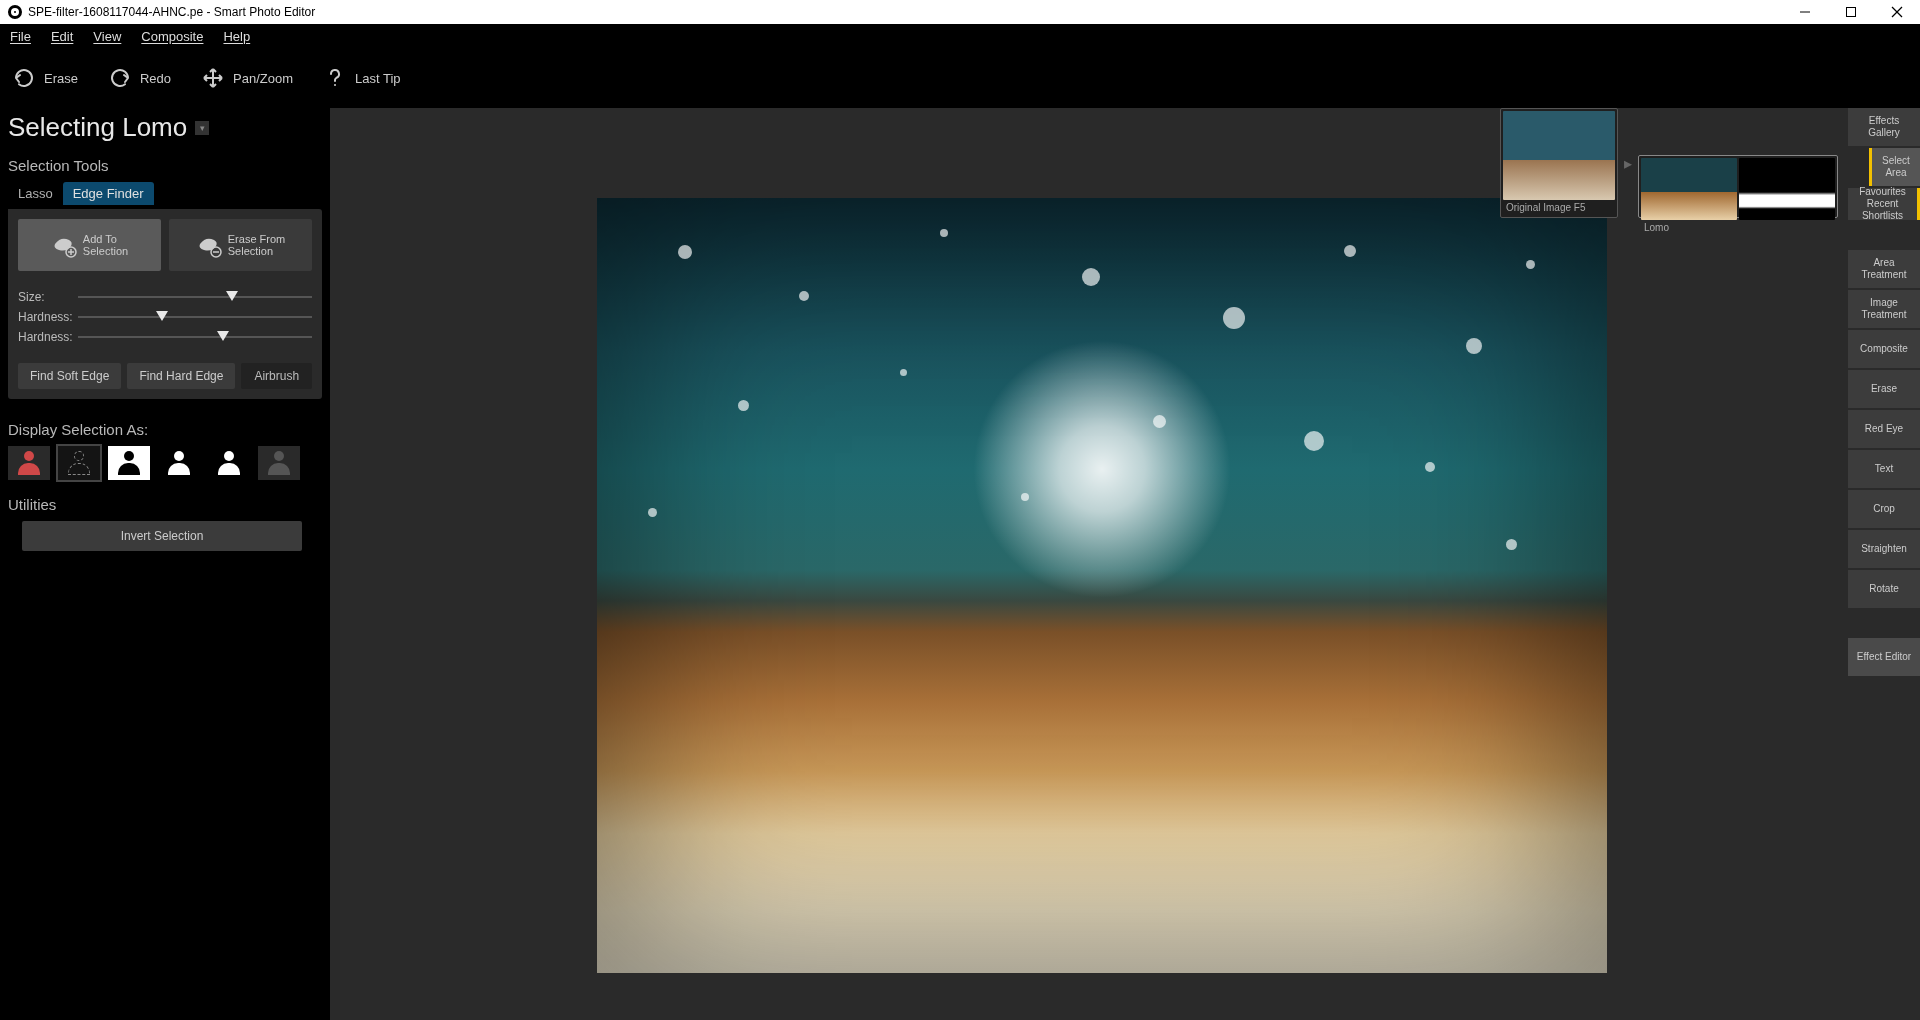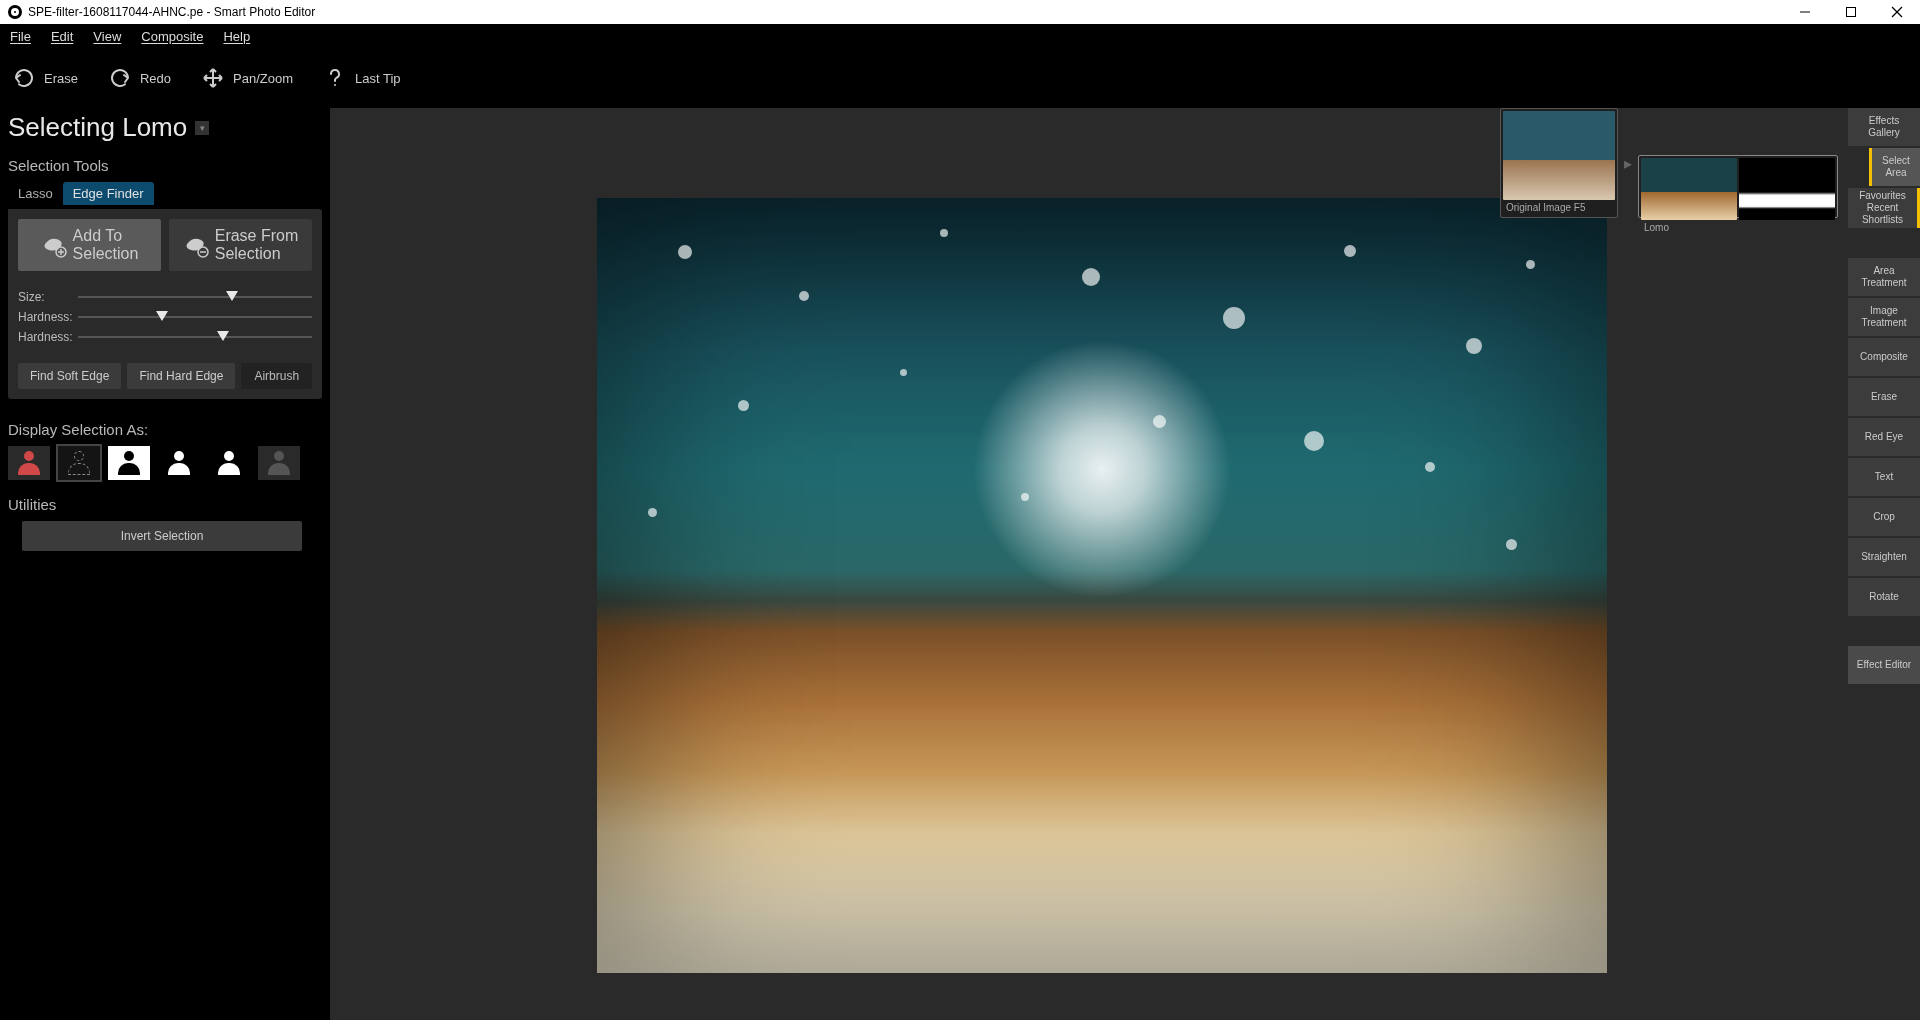--- a/index.html
+++ b/index.html
@@ -30,21 +30,21 @@
 
 
 .page-title { font-size:26px; font-weight:400; color:#e8e8e8; margin:4px 0 14px 0; display:flex; align-items:center; gap:8px;}
 .page-title .dd{ width:14px;height:14px;background:#333;font-size:9px;color:#888;display:flex;align-items:center;justify-content:center;}
 .section-label { font-size:15px; color:#b8b8b8; margin:8px 0;}
 .tabs { display:flex; gap:0; margin-bottom:4px;}
 .tab { padding:4px 10px; font-size:13px; color:#b0b0b0; background:transparent; border-radius:3px 3px 0 0;}
 .tab.active { background:#0c4a6e; color:#e0e0e0;}
 .tabbody { background:#2a2a2a; padding:10px; border-radius:0 3px 3px 3px;}
 .bigbtns { display:flex; gap:8px; margin-bottom:16px;}
-.bigbtn { flex:1; height:52px; background:#3a3a3a; border-radius:2px; display:flex; align-items:center; justify-content:center; gap:6px; font-size:16px; color:#ccc; cursor:pointer;}
+.bigbtn { flex:1; height:52px; background:#3a3a3a; border-radius:2px; display:flex; align-items:center; justify-content:center; gap:6px; font-size:11px; color:#ccc; cursor:pointer;}
 .bigbtn.selected { background:#5a5a5a;}
 .bigbtn .bicon{ width:26px;height:26px; position:relative;}
 .bigbtn .bicon svg{width:100%;height:100%;}
 .sliderrow { display:flex; align-items:center; font-size:12px; color:#bbb; height:20px;}
 .sliderrow .lbl{ width:60px;}
 .sliderrow .track{ flex:1; height:2px; background:#555; position:relative;}
 .sliderrow .thumb{ position:absolute; top:-5px; width:0;height:0; border-left:6px solid transparent;border-right:6px solid transparent;border-top:10px solid #e8e8e8; transform:translateX(-6px);}
 .btnrow { display:flex; gap:6px; margin-top:16px;}
 .sbtn { flex:0 0 auto; padding:6px 12px; background:#3b3b3b; color:#ccc; font-size:12px; border-radius:2px; cursor:pointer; text-align:center;}
 .sbtn.dark{background:#222;color:#bbb;}
@@ -79,21 +79,21 @@
       #3a4840 52%, #7a5028 56%, #a87038 65%, #c89858 74%,
       #e8d0a0 82%, #f4e8c8 92%, #f8f0d8 100%);
   position:relative; overflow:hidden;
 }
 .canvas .flake{position:absolute;border-radius:50%;background:rgba(255,255,255,0.65);}
 .canvas .vignette{position:absolute;inset:0;box-shadow:inset 0 0 180px 40px rgba(0,0,0,0.45);}
 
 
 .rbtn{ height:38px; background:#3c3c3c; margin-bottom:2px; font-size:10px; color:#ccc; display:flex; align-items:center; justify-content:center; text-align:center; padding:0 4px; line-height:1.2; cursor:pointer;}
 .rbtn.active{ background:#555; border-left:3px solid #f2c000;margin-left:21px;}
-.rbtn.tall{height:40px;text-align:center;}
+.rbtn.tall{height:32px;text-align:center;}
 .rspacer{height:28px;}
 </style>
 </head>
 <body>
 
 <div class="titlebar">
   <div class="app-icon"></div>
   <div>SPE-filter-1608117044-AHNC.pe - Smart Photo Editor</div>
   <div class="spacer"></div>
   <div class="win-btn">

